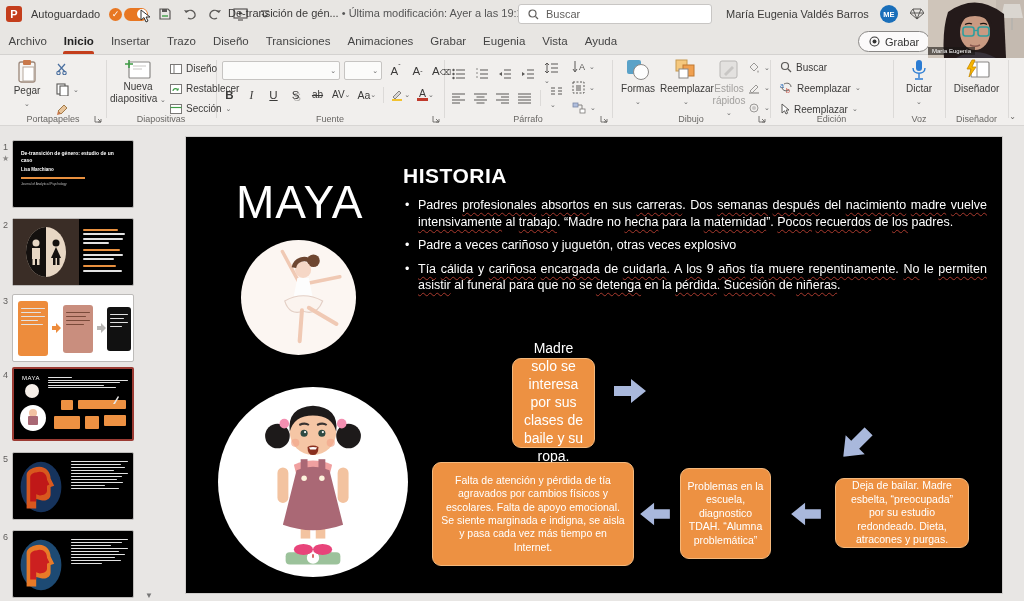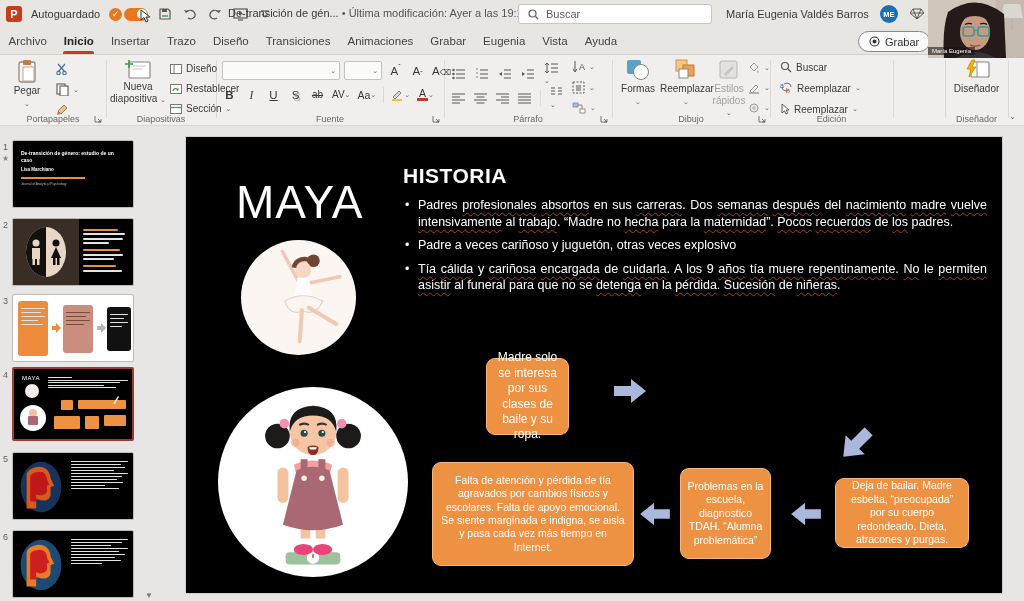--- a/index.html
+++ b/index.html
@@ -512,20 +512,33 @@
       <div class="smallrow" style="left:10px;top:48px">
         <svg width="10" height="12" viewBox="0 0 10 12">
             <path d="M2 1 L2 10 L4.5 7.8 L6 11 L7.6 10.2 L6.2 7 L9 7 Z" fill="#fff" stroke="#5a5856" stroke-width="1"></path>
           </svg>
         <span>Reemplazar</span>
           <span class="chev">⌄</span>
       </div>
       <div class="glabel"><span>Edición</span></div>
     </div>
 
+    <div class="rgroup" style="left:893px;width:52px">
+      <div class="bigbtn" style="left:4px;top:4px;width:44px">
+        <div class="bic">
+          <svg width="16" height="22" viewBox="0 0 16 22">
+              <rect x="5" y="1" width="6" height="11" rx="3" fill="#2b7cd3"></rect>
+              <path d="M2 9 C2 16 14 16 14 9" fill="none" stroke="#2b7cd3" stroke-width="1.4"></path>
+              <path d="M8 15 v4 M4 20 h8" stroke="#2b7cd3" stroke-width="1.4"></path>
+            </svg>
+        </div>
+        <span>Dictar</span><br><span class="chev">⌄</span>
+      </div>
+      <div class="glabel"><span>Voz</span></div>
+    </div>
 
     <div class="rgroup" style="left:945px;width:63px">
       <div class="bigbtn" style="left:4px;top:4px;width:55px">
         <div class="bic">
           <svg width="26" height="22" viewBox="0 0 26 22">
               <rect x="7" y="3" width="18" height="15" rx="1" fill="#fff" stroke="#8a8886" stroke-width="1.2"></rect>
               <path d="M13 3 v15" stroke="#8a8886" stroke-width="1"></path>
               <path d="M8 1 L3 10 L7 10 L5 18 L12 8 L8 8 L11 1 Z" fill="#f7b500" stroke="#c88a00" stroke-width="0.8"></path>
             </svg>
         </div>
@@ -698,28 +711,28 @@
       </div>
 
       <div class="historia">HISTORIA</div>
 
       <div class="bullets">
         <div class="bullet spell">Padres <span class="sq">profesionales</span> <span class="sq">absortos</span> en sus <span class="sq">carreras</span>. Dos <span class="sq">semanas</span> <span class="sq">después</span> del <span class="sq">nacimiento</span> <span class="sq">madre</span> <span class="sq">vuelve</span> <span class="sq">intensivamente</span> al <span class="sq">trabajo</span>. “Madre no <span class="sq">hecha</span> para la <span class="sq">maternidad</span>”. <span class="sq">Pocos</span> <span class="sq">recuerdos</span> de <span class="sq">los</span> padres.</div>
         <div class="bullet spell">Padre a veces cariñoso y juguetón, otras veces explosivo</div>
         <div class="bullet spell"><span class="sq">Tía</span> <span class="sq">cálida</span> y <span class="sq">cariñosa</span> <span class="sq">encargada</span> de <span class="sq">cuidarla</span>. A <span class="sq">los</span> 9 <span class="sq">años</span> <span class="sq">tía</span> <span class="sq">muere</span> <span class="sq">repentinamente</span>. <span class="sq">No</span> le <span class="sq">permiten</span> <span class="sq">asistir</span> al funeral para que no se <span class="sq">detenga</span> en la <span class="sq">pérdida</span>. <span class="sq">Sucesión</span> de <span class="sq">niñeras</span>.</div>
       </div>
 
-      <div class="obox" style="left:300px;top:221px;width:83px;height:77px;font-size:12px">Madre solo se interesa por sus clases de baile y su ropa.</div>
+      <div class="obox" style="left:326px;top:221px;width:83px;height:90px;font-size:14px">Madre solo se interesa por sus clases de baile y su ropa.</div>
       <svg class="flow-arrow" style="left:428px;top:240px" width="32" height="28" viewBox="0 0 32 28">
           <path d="M0 9 H17 V2 L32 14 L17 26 V19 H0 Z" fill="#A9B8DC"></path>
         </svg>
       <svg class="flow-arrow" style="left:652px;top:291px;transform:rotate(135deg)" width="36" height="32" viewBox="0 0 32 28">
           <path d="M0 9 H17 V2 L32 14 L17 26 V19 H0 Z" fill="#A9B8DC"></path>
         </svg>
-      <div class="obox" style="left:649px;top:341px;width:134px;height:70px;font-size:10.5px">Deja de bailar. Madre esbelta, “preocupada” por su cuerpo redondeado. Dieta, atracones y purgas.</div>
+      <div class="obox" style="left:649px;top:341px;width:134px;height:70px;font-size:10.5px">Deja de bailar. Madre esbelta, “preocupada” por su estudio redondeado. Dieta, atracones y purgas.</div>
       <svg class="flow-arrow" style="left:605px;top:364px;transform:scaleX(-1)" width="30" height="26" viewBox="0 0 32 28">
           <path d="M0 9 H17 V2 L32 14 L17 26 V19 H0 Z" fill="#A9B8DC"></path>
         </svg>
       <div class="obox" style="left:494px;top:331px;width:91px;height:91px;font-size:10.5px">Problemas en la escuela, diagnostico TDAH. “Alumna problemática”</div>
       <svg class="flow-arrow" style="left:454px;top:364px;transform:scaleX(-1)" width="30" height="26" viewBox="0 0 32 28">
           <path d="M0 9 H17 V2 L32 14 L17 26 V19 H0 Z" fill="#A9B8DC"></path>
         </svg>
       <div class="obox" style="left:246px;top:325px;width:202px;height:104px;font-size:10.5px">Falta de atención y pérdida de tía agravados por cambios físicos y escolares. Falta de apoyo emocional. Se siente marginada e indigna, se aisla y pasa cada vez más tiempo en Internet.</div>
 
       <div class="girl-circle">

